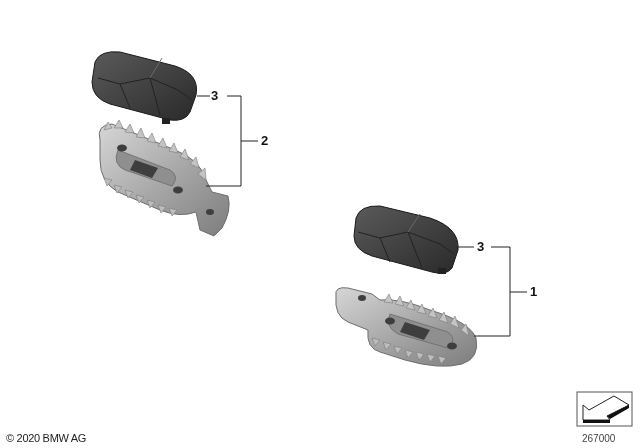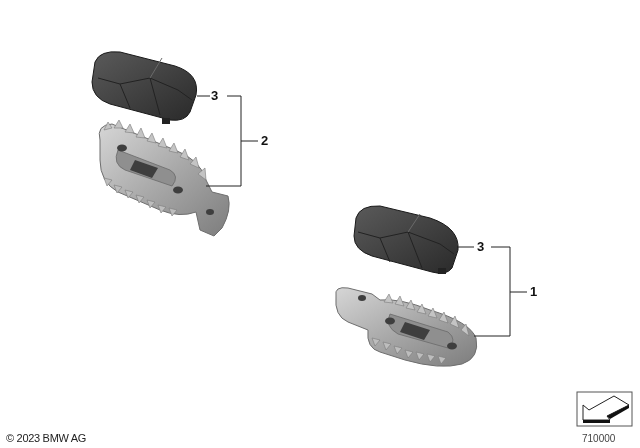--- a/index.html
+++ b/index.html
@@ -130,14 +130,14 @@
     <path d="M583,420 L610,420 L610,423 L583,423 Z" fill="#111"></path>
     <path d="M607,416 L629,405 L629,408 L610,419 Z" fill="#111"></path>
   </g>
 </svg>
 
 <div class="callout" style="left:211px;top:89px;">3</div>
 <div class="callout" style="left:261px;top:134px;">2</div>
 <div class="callout" style="left:477px;top:240px;">3</div>
 <div class="callout" style="left:530px;top:285px;">1</div>
 
-<div class="copyright">© 2023 BMW AG</div>
-<div class="refnum">710000</div>
+<div class="copyright">© 2020 BMW AG</div>
+<div class="refnum">267000</div>
 
 </body></html>

